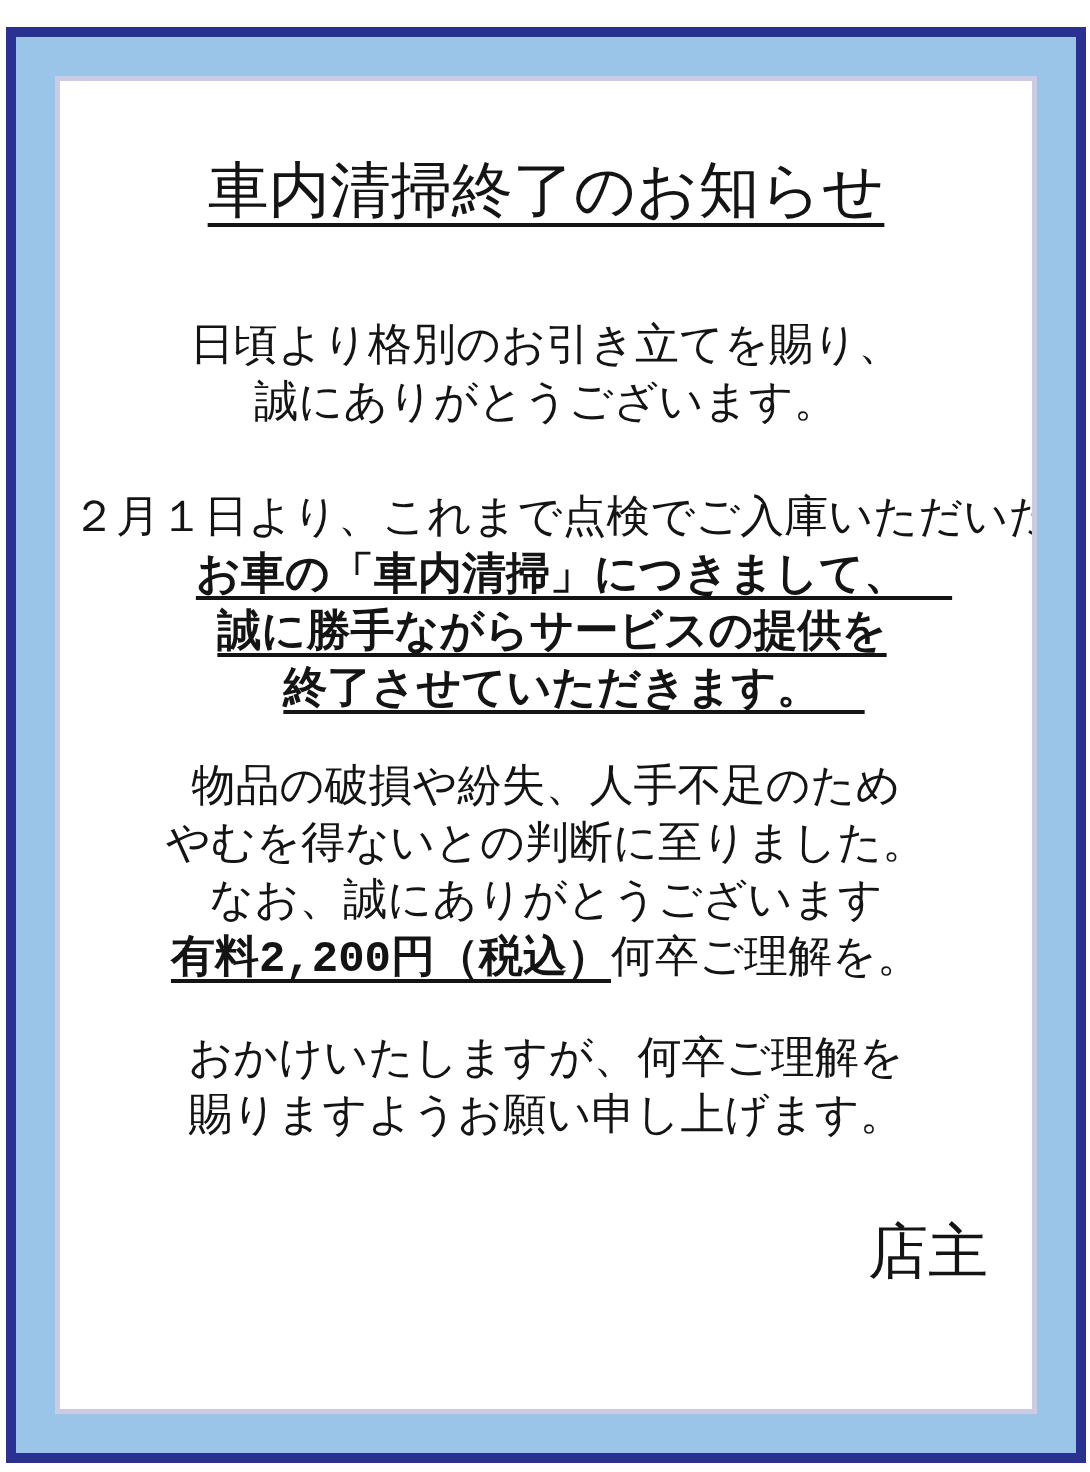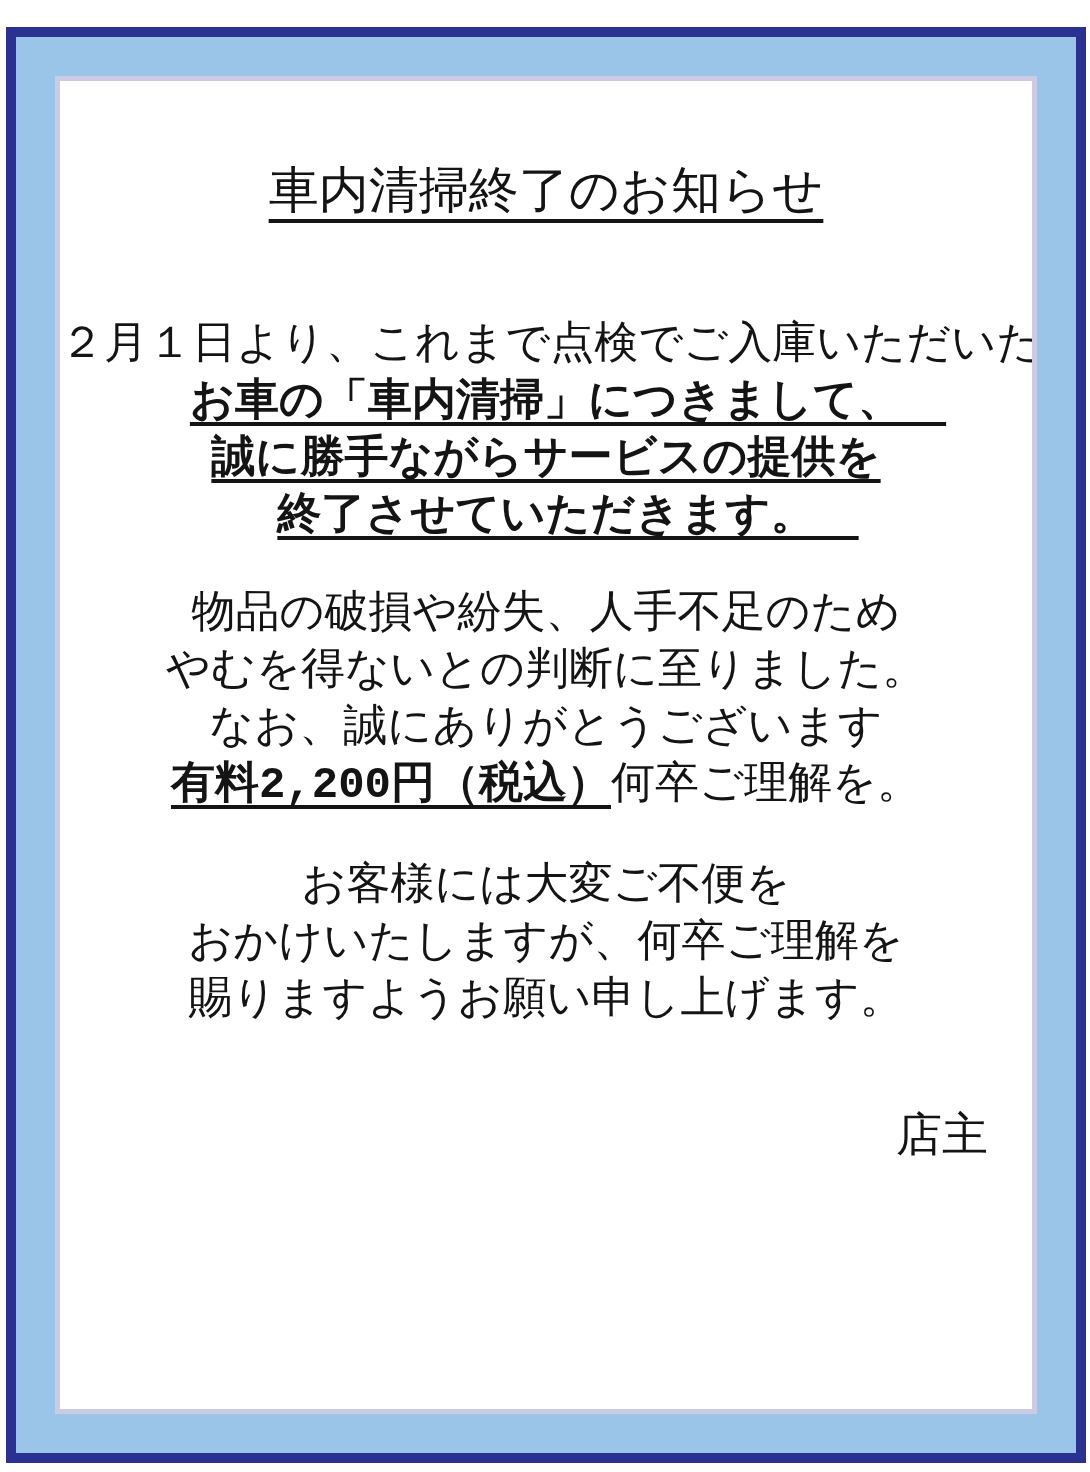--- a/index.html
+++ b/index.html
@@ -35,81 +35,84 @@
     overflow: hidden;
   }
   .content {
     width: 100%;
     height: 100%;
     text-align: center;
     box-sizing: border-box;
   }
   .title {
     margin: 44px 0 0 0;
-    font-size: 50px;
+    font-size: 61px;
     font-weight: 400;
     line-height: 130px;
     letter-spacing: 0px;
     text-decoration: underline;
     text-decoration-thickness: 4px;
     text-underline-offset: 12px;
     white-space: nowrap;
   }
   .para {
     font-size: 44px;
     line-height: 57px;
     margin: 0;
     white-space: nowrap;
   }
   .para .line { display: block; }
   .p1 { margin-top: 60px; }
-  .p2 { margin-top: 58px; }
+  .p2 { margin-top: 58px; padding-left: 12px; }
   .p3 { margin-top: 45px; font-family: Liberation Mono, monospace; }
   .p4 { margin-top: 40px; }
   .bu {
     font-weight: 700;
     text-decoration: underline;
     text-decoration-thickness: 4px;
     text-underline-offset: 8px;
   }
   .signature {
     margin-top: 81px;
     padding-right: 44px;
     text-align: right;
-    font-size: 46px;
+    font-size: 60px;
     line-height: 57px;
   }
 </style>
 </head>
 <body>
 
 <div class="poster">
   <div class="band">
     <div class="inner">
       <div class="content">
 
         <h1 class="title">車内清掃終了のお知らせ</h1>
 
+        <p class="para p1">
+          <span class="line">日頃より格別のお引き立てを賜り、</span>
+          <span class="line">誠にありがとうございます。</span>
+        </p>
 
         <p class="para p2">
           <span class="line">２月１日より、これまで点検でご入庫いただいた</span>
           <span class="line"><span class="bu">お車の「車内清掃」につきまして、　</span></span>
           <span class="line"><span class="bu">誠に勝手ながらサービスの提供を</span></span>
           <span class="line"><span class="bu">終了させていただきます。　</span></span>
         </p>
 
         <p class="para p3">
           <span class="line">物品の破損や紛失、人手不足のため</span>
           <span class="line">やむを得ないとの判断に至りました。</span>
           <span class="line">なお、誠にありがとうございます</span>
           <span class="line"><span class="bu">有料2,200円（税込）</span><span>何卒ご理解を。</span></span>
         </p>
 
         <p class="para p4">
-          <span class="line">お客様には大変ご不便を</span>
           <span class="line">おかけいたしますが、何卒ご理解を</span>
           <span class="line">賜りますようお願い申し上げます。</span>
         </p>
 
         <div class="signature">店主</div>
 
       </div>
     </div>
   </div>
 </div>

